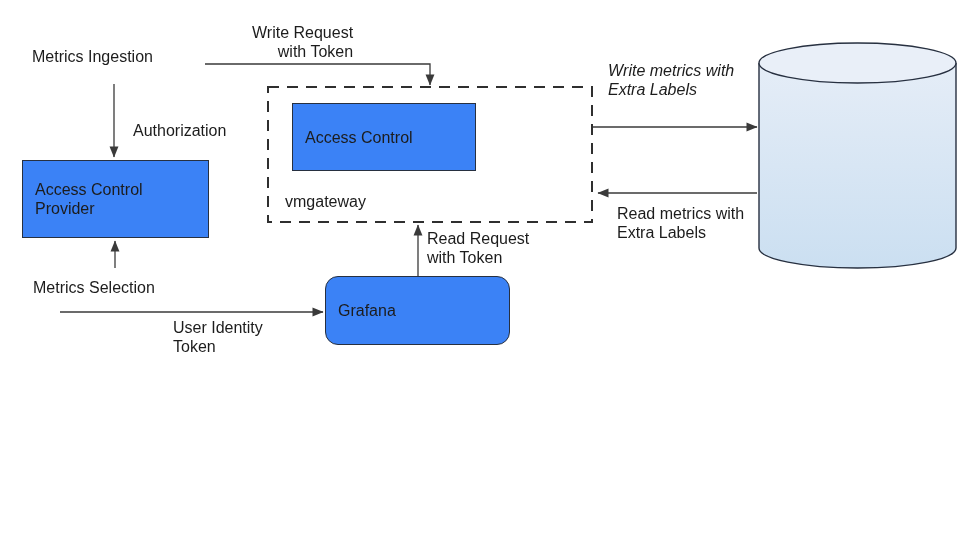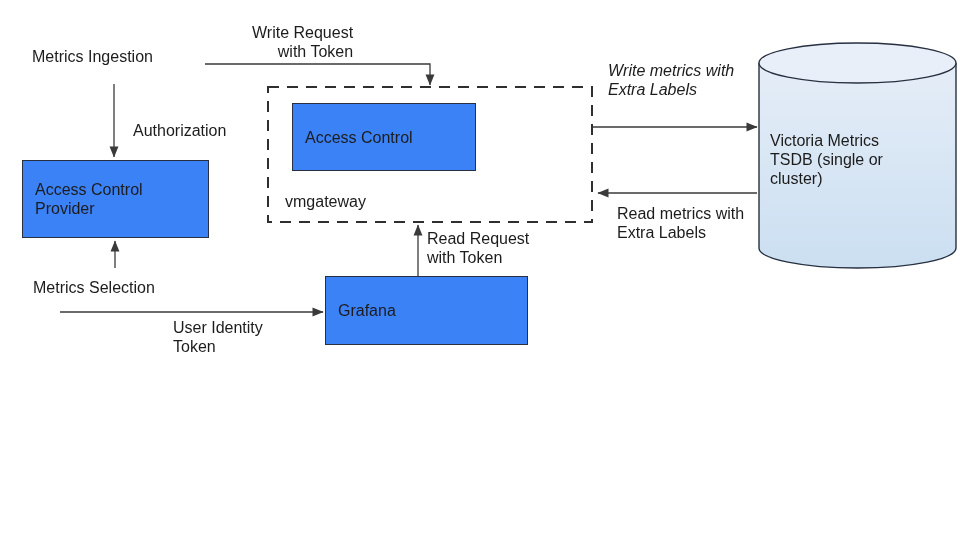--- a/index.html
+++ b/index.html
@@ -24,21 +24,21 @@
     box-sizing: border-box;
     display: flex;
     align-items: center;
     font-size: 16px;
     line-height: 19px;
     padding-left: 12px;
     white-space: pre-line;
   }
   .node-acp     { left: 22px;  top: 160px; width: 187px; height: 78px; }
   .node-ac      { left: 292px; top: 103px; width: 184px; height: 68px; }
-  .node-grafana { left: 325px; top: 276px; width: 203px; height: 69px; }
+  .node-grafana { left: 325px; top: 276px; width: 185px; height: 69px; border-radius: 13px; }
   .lbl {
     position: absolute;
     font-size: 16px;
     line-height: 19px;
     white-space: pre-line;
   }
   .lbl-metrics-ingestion { left: 32px;  top: 47px;  }
   .lbl-write-request     { left: 252px; top: 23px; text-align: right;  }
   .lbl-authorization     { left: 133px; top: 121px; }
   .lbl-metrics-selection { left: 33px;  top: 278px; }
@@ -78,23 +78,20 @@
     <path d="M593 127 H757" fill="none" stroke="#3a3a3a" stroke-width="1.3" marker-end="url(#arrow)"></path>
     <path d="M757 193 H598" fill="none" stroke="#3a3a3a" stroke-width="1.3" marker-end="url(#arrow)"></path>
   </svg>
 
   <div class="node node-acp">Access Control
 Provider</div>
   <div class="node node-ac">Access Control</div>
   <div class="node node-grafana">Grafana</div>
 
   <div class="lbl lbl-vmgateway">vmgateway</div>
-  <div class="lbl lbl-tsdb">Victoria Metrics
-TSDB (single or
-cluster)</div>
 
   <div class="lbl lbl-metrics-ingestion">Metrics Ingestion</div>
   <div class="lbl lbl-write-request">Write Request
 with Token</div>
   <div class="lbl lbl-authorization">Authorization</div>
   <div class="lbl lbl-user-identity">User Identity
 Token</div>
   <div class="lbl lbl-metrics-selection">Metrics Selection</div>
   <div class="lbl lbl-read-request">Read Request
 with Token</div>

